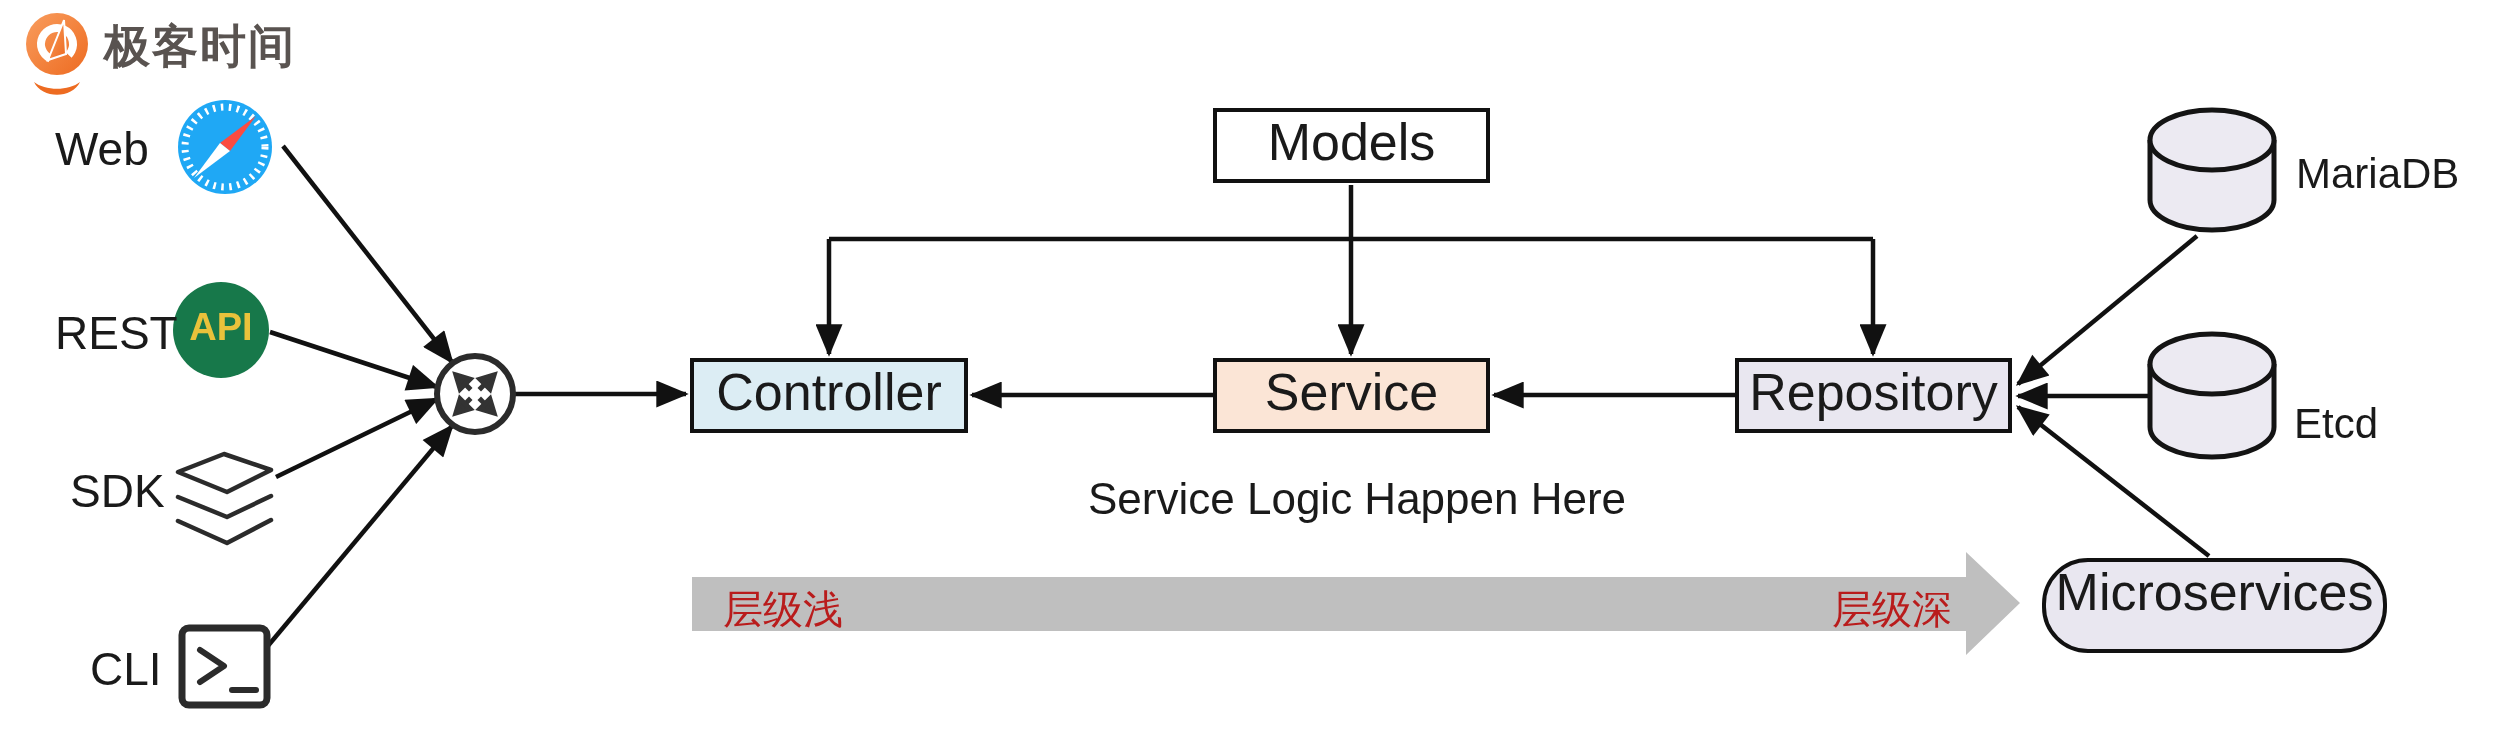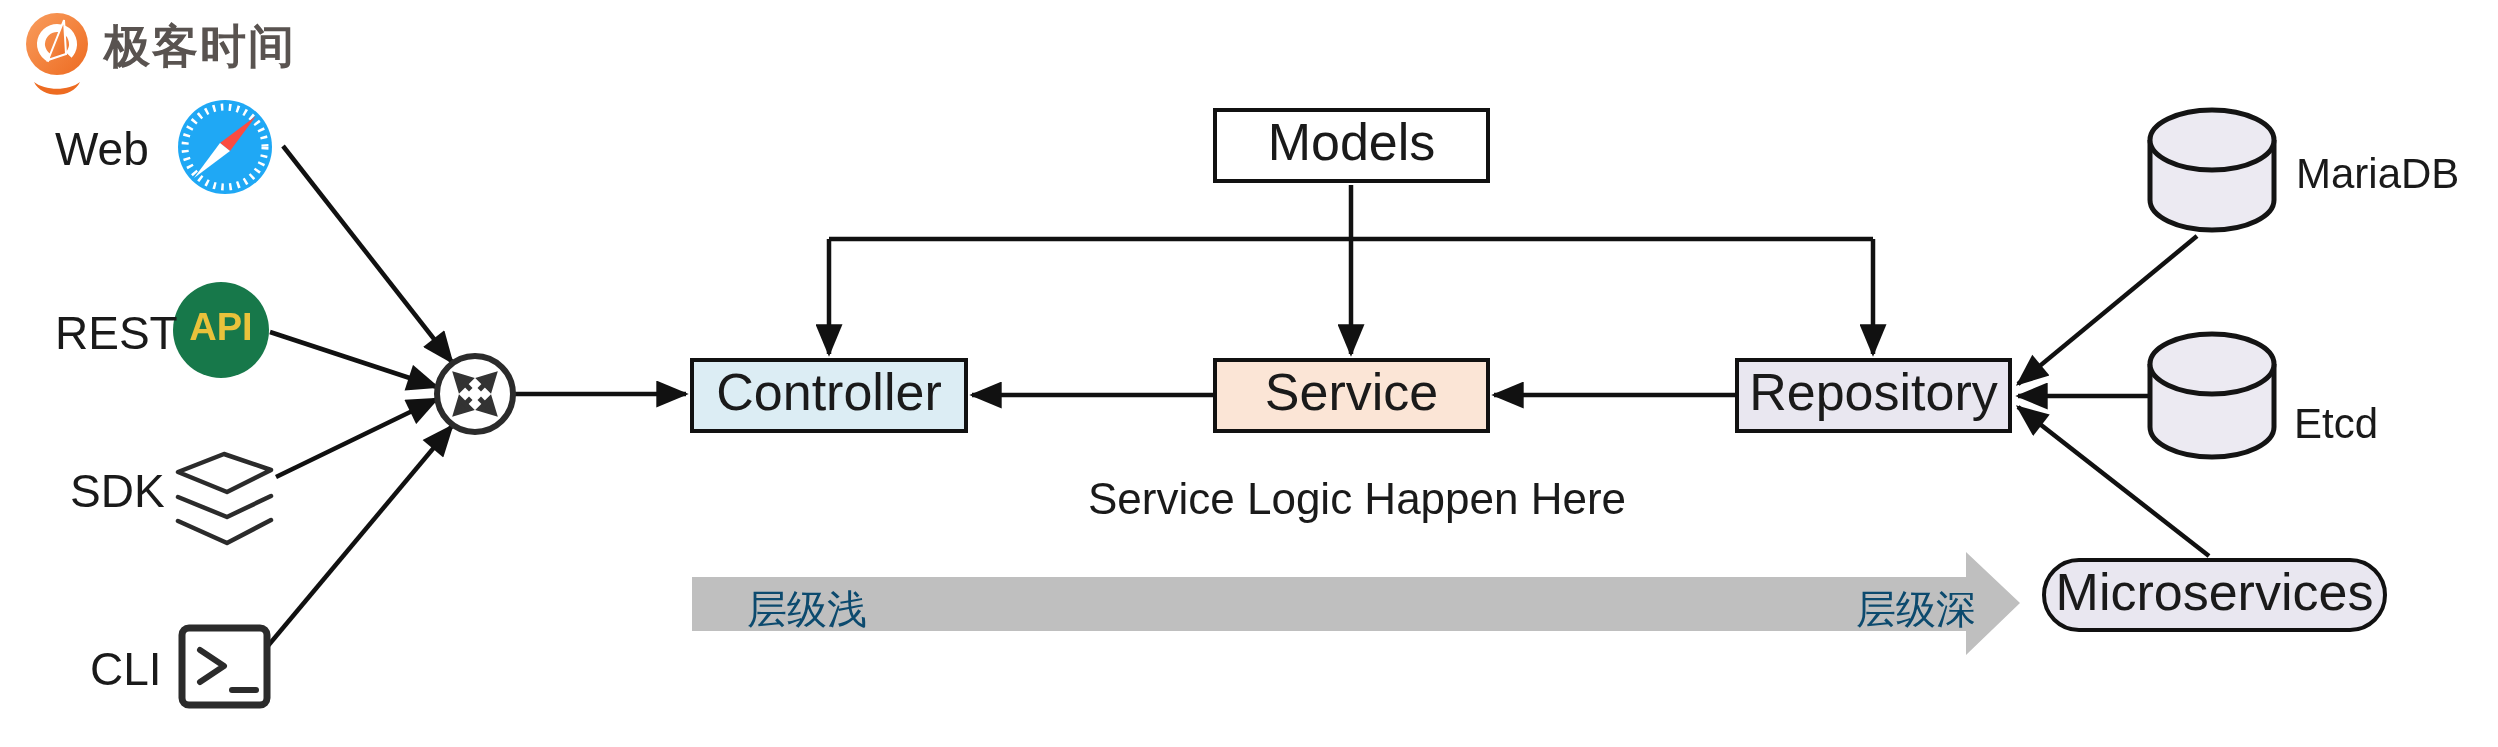--- a/index.html
+++ b/index.html
@@ -12,29 +12,29 @@
   .client-label{font-size:46px;}
   .node{
     position:absolute;box-sizing:border-box;border:4px solid #111;
     display:flex;align-items:flex-start;justify-content:center;
     font-size:52px;color:#1a1a1a;
   }
   .models-box{left:1213px;top:108px;width:277px;height:75px;background:#ffffff;}
   .controller-box{left:690px;top:358px;width:278px;height:75px;background:#dcedf4;}
   .service-box{left:1213px;top:358px;width:277px;height:75px;background:#fbe5d6;}
   .repository-box{left:1735px;top:358px;width:277px;height:75px;background:#e9e7f0;}
-  .microservices-box{left:2042px;top:558px;width:345px;height:74px;background:#e9e7f0;border-radius:46px;}
+  .microservices-box{left:2042px;top:558px;width:345px;height:95px;background:#e9e7f0;border-radius:46px;}
   .db-label{font-size:42px;}
   .brand-text{left:104px;top:16px;font-size:46px;font-weight:700;color:#595350;letter-spacing:2px;}
   .api-badge-text{
     position:absolute;left:173px;top:306px;width:96px;text-align:center;
     font-size:38px;font-weight:700;color:#e9c23b;
   }
   .biz-text{left:1088px;top:474px;width:526px;text-align:center;font-size:44px;}
-  .depth-text{font-size:40px;color:#0c4a6e;margin-left:24px;}
+  .depth-text{font-size:40px;color:#b91c1c;}
 </style>
 </head>
 <body>
 
 <div id="canvas">
 
   <svg id="wires" viewBox="0 0 2498 747" xmlns="http://www.w3.org/2000/svg">
     <defs>
       <marker id="ah" viewBox="0 0 12 10" refX="11" refY="5" markerWidth="34" markerHeight="27" markerUnits="userSpaceOnUse" orient="auto">
         <path d="M0 0 L12 5 L0 10 Z" fill="#111"></path>

